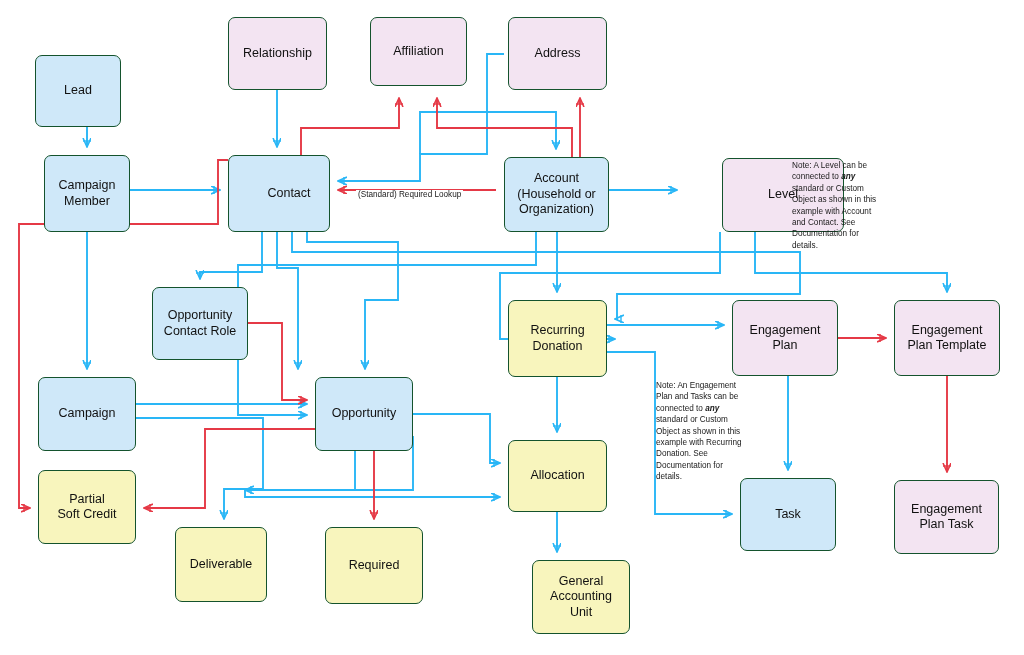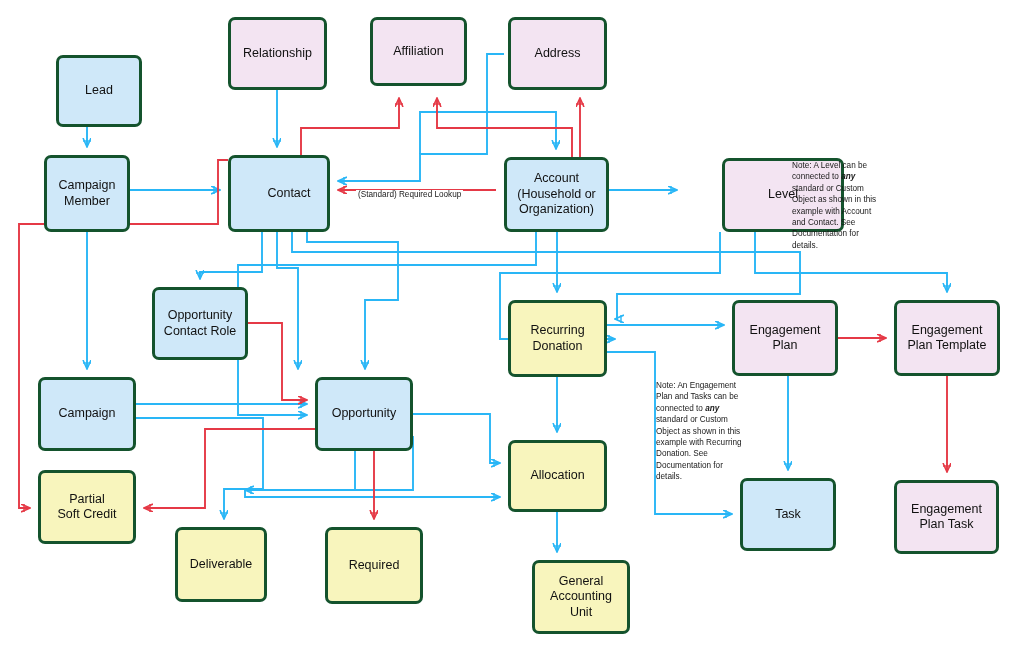--- a/index.html
+++ b/index.html
@@ -22,21 +22,21 @@
     position: absolute;
     left: 0;
     top: 0;
     width: 1024px;
     height: 655px;
     pointer-events: none;
   }
   .node {
     position: absolute;
     box-sizing: border-box;
-    border: 3px solid #14532d;
+    border: 1px solid #14532d;
     border-radius: 7px;
     display: flex;
     align-items: center;
     justify-content: center;
     text-align: center;
     color: #111111;
     font-size: 12.5px;
     line-height: 15.5px;
     font-family: "Liberation Sans", sans-serif;
     z-index: 3;
@@ -157,21 +157,21 @@
 
       <path d="M374,451 L374,490 L374,519"></path>
 
       <path d="M838,338 L886,338"></path>
 
       <path d="M947,376 L947,472"></path>
     </g>
   </svg>
 
   <div id="nodes-host">
-      <div class="node node-blue" style="left: 56px; top: 55px; width: 86px; height: 72px;">
+      <div class="node node-blue" style="left: 35px; top: 55px; width: 86px; height: 72px;">
         <span class="node-label">Lead</span>
       </div>
       <div class="node node-blue" style="left: 44px; top: 155px; width: 86px; height: 77px;">
         <span class="node-label">Campaign
 Member</span>
       </div>
       <div class="node node-pink" style="left: 228px; top: 17px; width: 99px; height: 73px;">
         <span class="node-label">Relationship</span>
       </div>
       <div class="node node-pink" style="left: 370px; top: 17px; width: 97px; height: 69px;">

